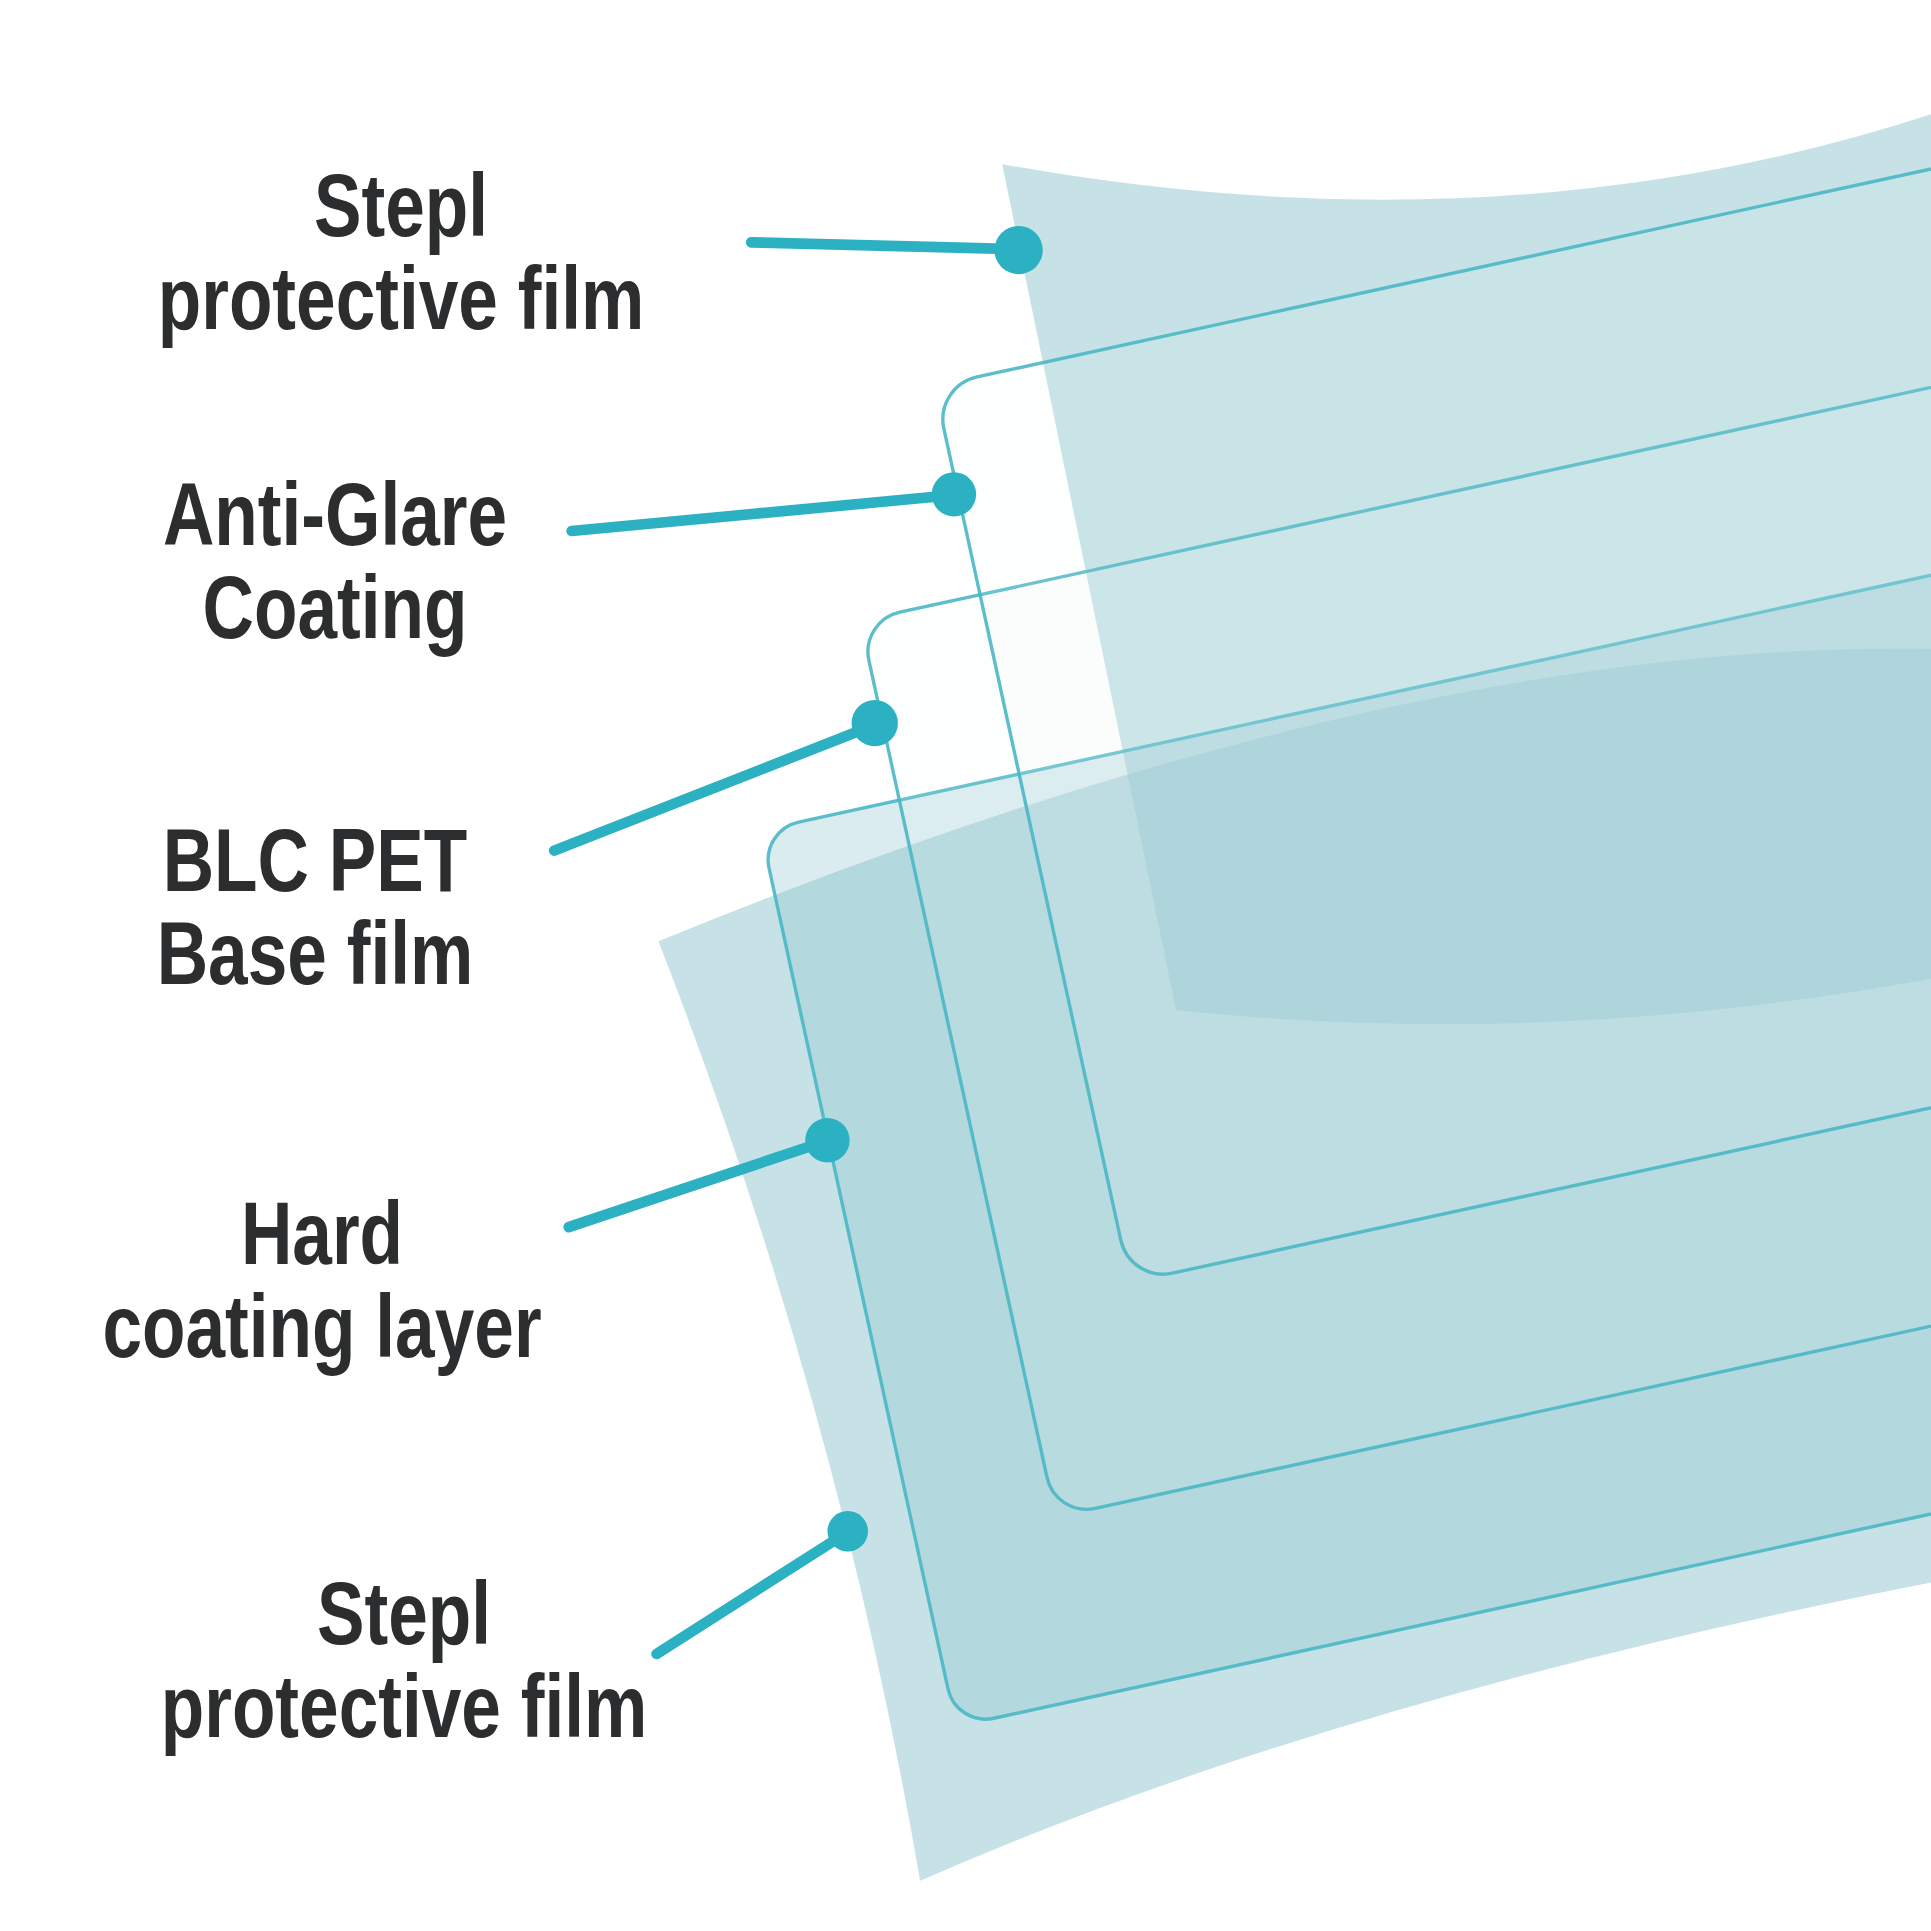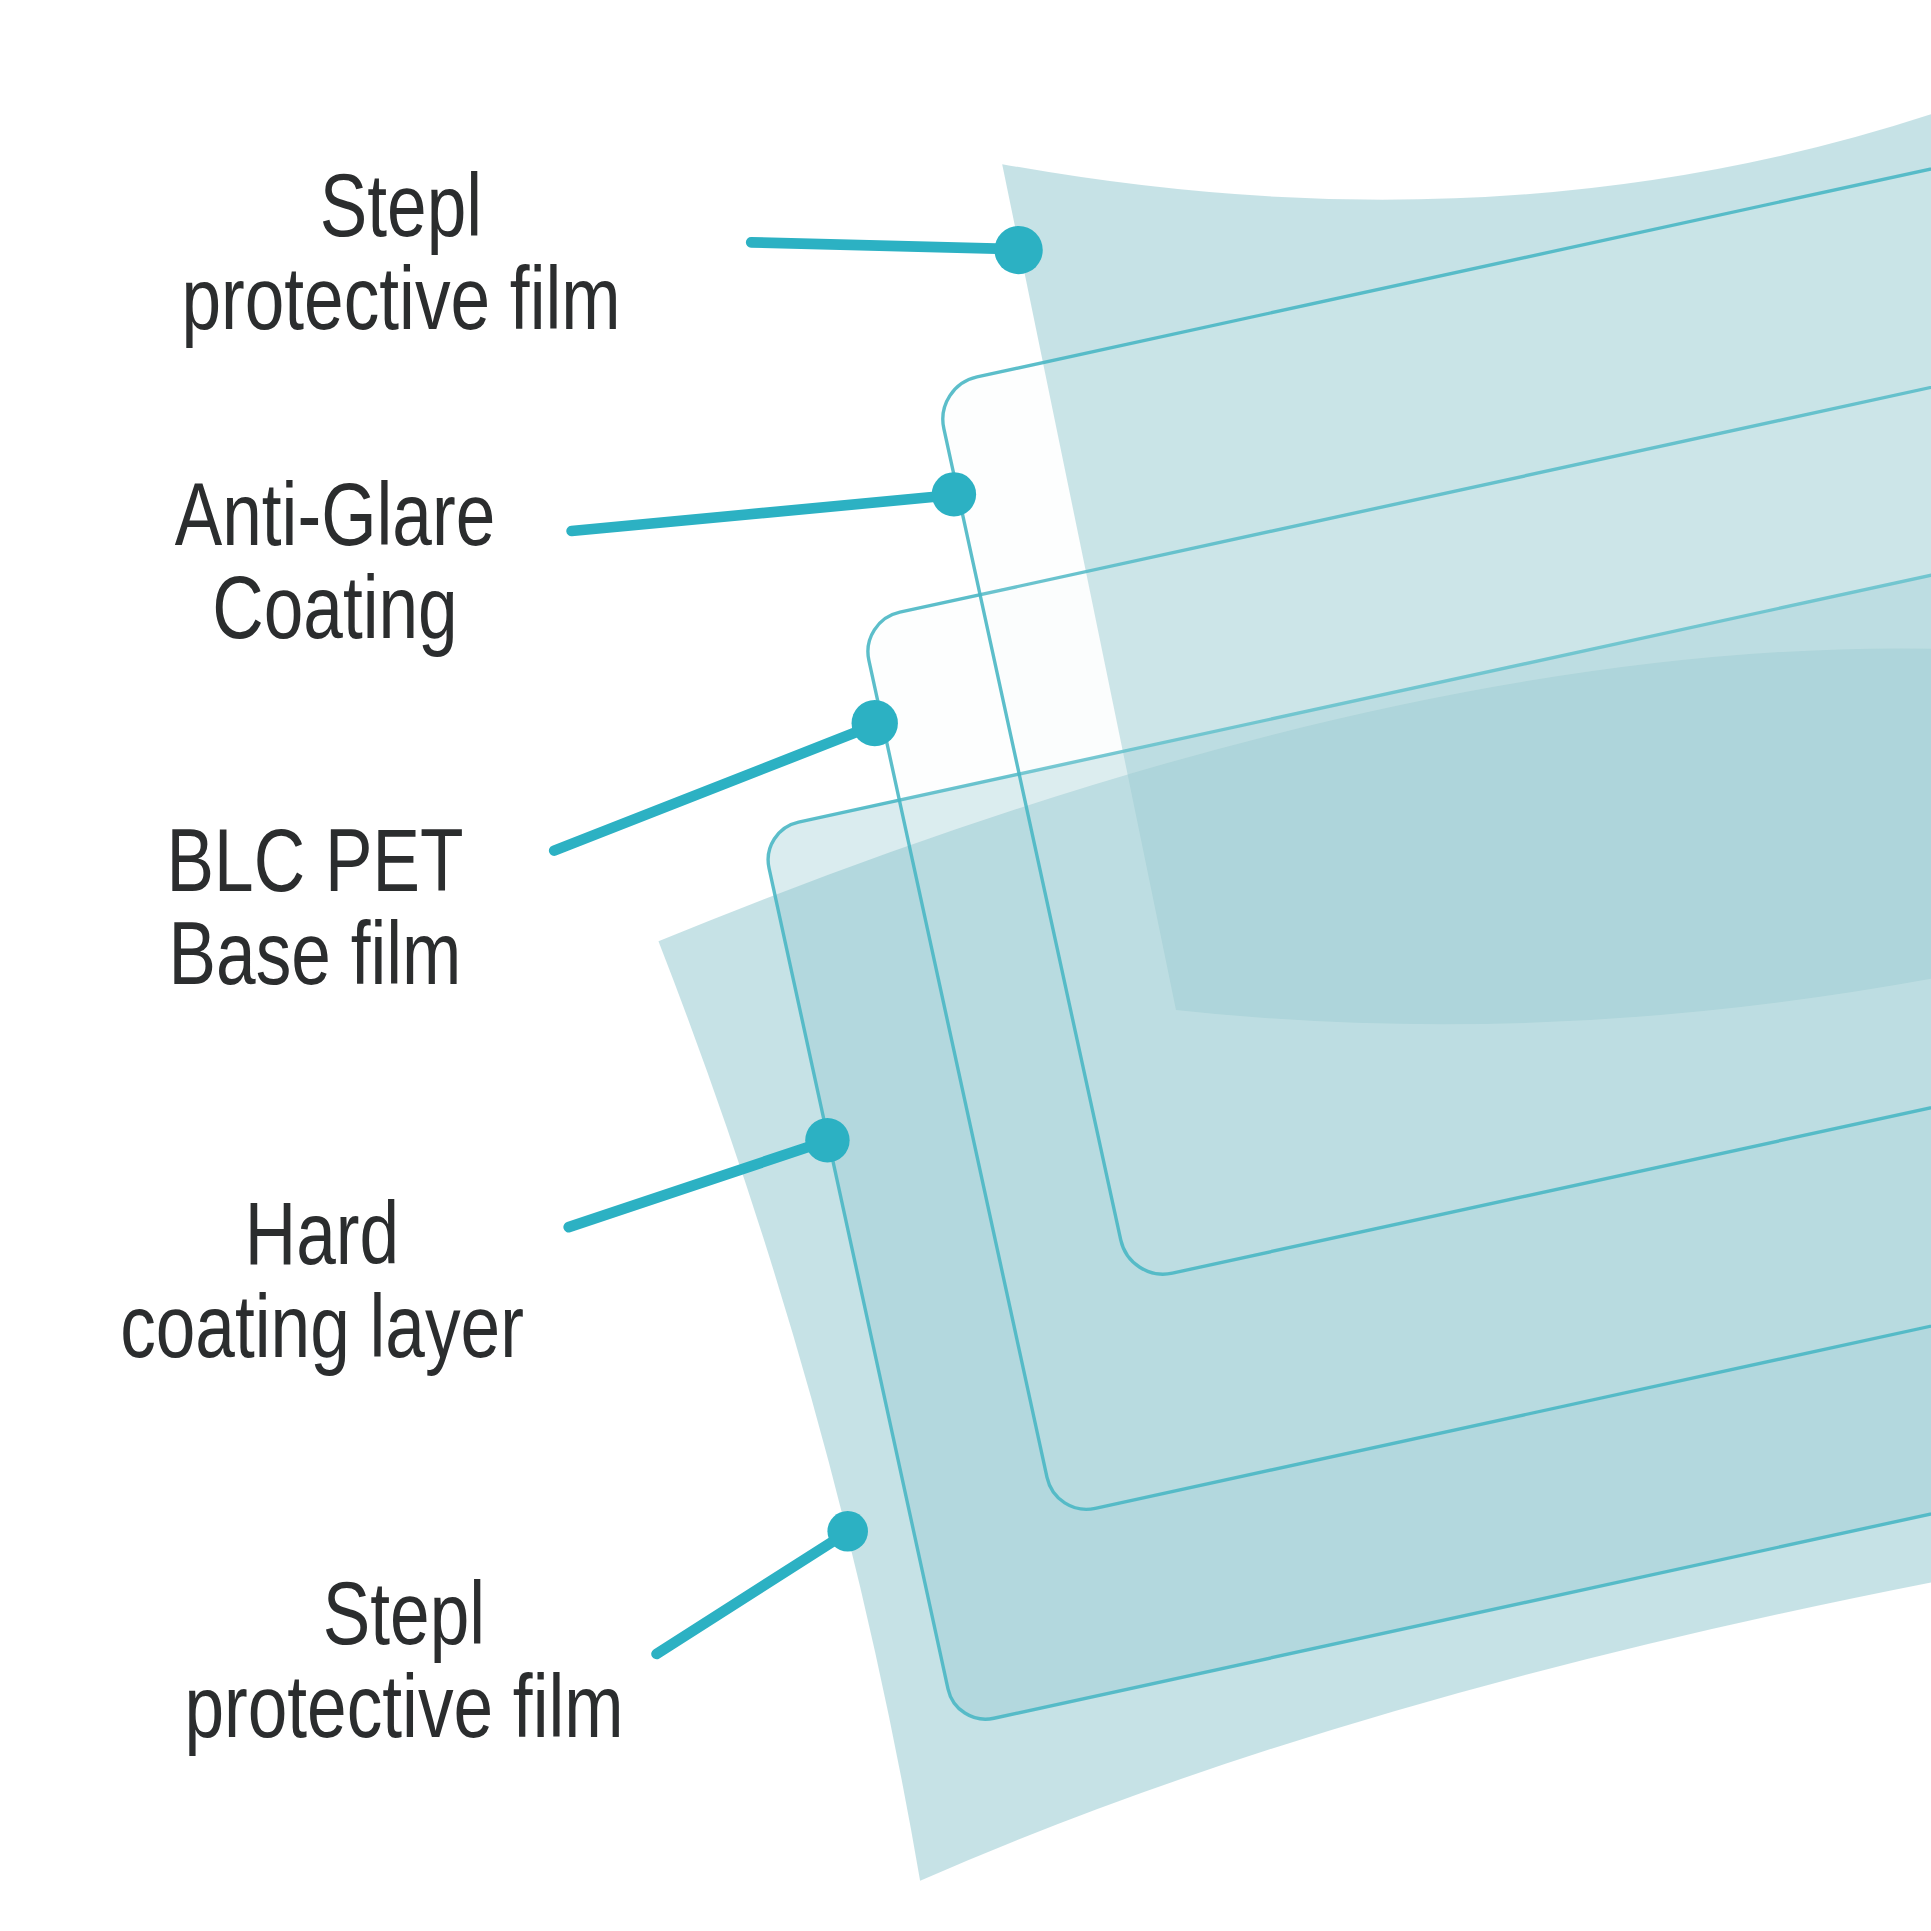--- a/index.html
+++ b/index.html
@@ -15,21 +15,21 @@
     position: absolute;
     left: 0; top: 0;
     width: 1931px;
     height: 1931px;
     display: block;
   }
   .label {
     position: absolute;
     width: 676px;
     text-align: center;
-    font-weight: normal;
+    font-weight: bold;
     font-size: 89px;
     line-height: 93px;
     color: #2b2d2e;
     letter-spacing: 0px;
     white-space: nowrap;
   }
   .label-inner {
     transform: scaleX(0.80);
     transform-origin: 50% 0;
   }

